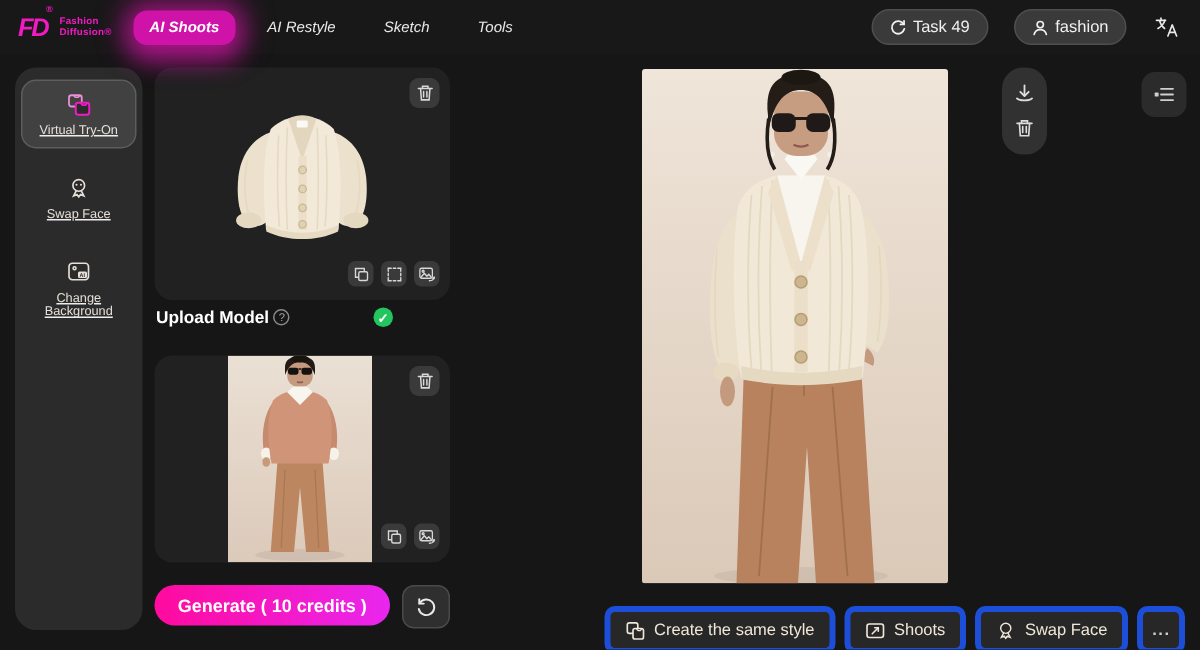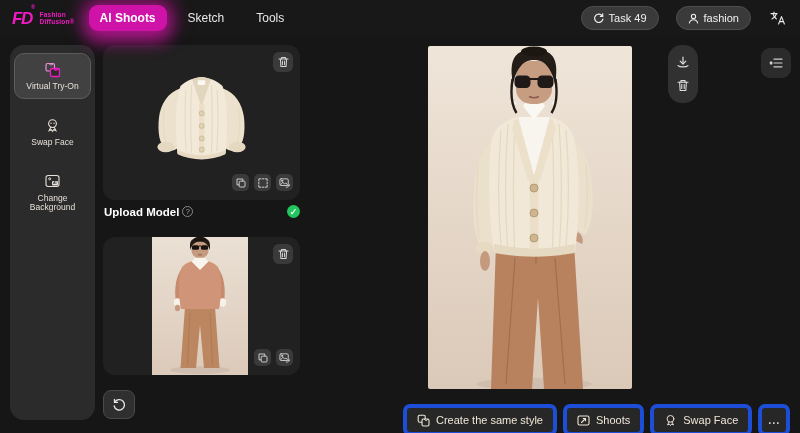--- a/index.html
+++ b/index.html
@@ -11,46 +11,46 @@
   }
   svg{display:block;}
   
   .navbar{position:absolute;top:0;left:0;right:0;height:36px;display:flex;align-items:center;
     padding:0 12px;background:#181818;z-index:10;}
   .logo{display:flex;align-items:center;gap:5px;color:#f21ac4;cursor:default;}
   .logo-glyph{font-size:17px;font-weight:bold;font-style:italic;letter-spacing:-1.5px;line-height:1;}
   .logo-reg{font-size:6px;vertical-align:top;position:relative;top:-6px;left:-1px;}
   .logo-text{font-size:6.5px;line-height:7.5px;font-weight:bold;letter-spacing:.2px;}
   .nav-items{display:flex;align-items:center;gap:10px;margin-left:14px;}
-  .nav-item{font-size:12px;color:#e8e8e8;padding:6px 11px;border-radius:9px;cursor:pointer;white-space:nowrap;}
+  .nav-item{font-size:10px;color:#e8e8e8;padding:6px 11px;border-radius:9px;cursor:pointer;white-space:nowrap;font-style:italic;}
   .nav-item.active{background:#cf12a8;font-weight:bold;color:#fff;
     box-shadow:0 0 18px 7px rgba(240,20,190,.55),0 10px 16px 2px rgba(240,20,190,.35);}
   .nav-right{margin-left:auto;display:flex;align-items:center;gap:17px;}
   .pill-btn{display:flex;align-items:center;gap:5px;height:22px;padding:0 11px;border-radius:12px;
     background:#3a3a3a;border:1px solid #4e4e4e;font-size:11px;color:#f0f0f0;cursor:pointer;white-space:nowrap;}
   .ghost-btn{background:none;border:none;color:#e8e8e8;padding:0 2px;cursor:pointer;display:flex;align-items:center;}
   
   .rail{position:absolute;left:10px;top:45px;width:85px;height:375px;background:#2b2b2b;border-radius:14px;
-    padding-top:4px;box-sizing:border-box;}
+    padding-top:4px;box-sizing:border-box;text-decoration:underline;}
   .rail-item{margin:4px 4px 10px 4px;padding:7px 2px 6px 2px;display:flex;flex-direction:column;align-items:center;gap:4px;
     font-size:8.5px;color:#e6e0d8;text-align:center;border-radius:10px;border:1px solid transparent;cursor:pointer;line-height:1.15;}
   .rail-item.active{background:#414141;border-color:#5d5d5d;}
   .rail-item .ric{height:17px;display:flex;align-items:center;justify-content:center;}
   
   .panel{position:absolute;background:#212121;border-radius:12px;}
   .garment-panel{left:103px;top:45px;width:197px;height:155px;}
   .model-panel{left:103px;top:237px;width:197px;height:138px;overflow:hidden;}
   .thumb-trash{position:absolute;top:7px;right:7px;width:20px;height:20px;border-radius:6px;background:#3a3a3a;
     display:flex;align-items:center;justify-content:center;color:#d8d8d8;cursor:pointer;z-index:3;}
   .thumb-tools{position:absolute;right:7px;bottom:9px;display:flex;gap:5px;z-index:3;}
   .mini-btn{width:17px;height:17px;border-radius:5px;background:#3a3a3a;display:flex;align-items:center;
     justify-content:center;color:#d8d8d8;cursor:pointer;}
   .garment-art{position:absolute;left:46px;top:22px;}
   .model-art{position:absolute;left:49px;top:0;}
-  .model-label-row{position:absolute;left:104px;top:205px;width:196px;display:flex;align-items:center;}
+  .model-label-row{position:absolute;left:104px;top:205px;width:158px;display:flex;align-items:center;}
   .model-label{font-size:11.5px;font-weight:bold;color:#fff;}
   .help-dot{width:11px;height:11px;border-radius:50%;border:1px solid #8a8a8a;color:#a8a8a8;font-size:7.5px;
     display:flex;align-items:center;justify-content:center;margin-left:3px;box-sizing:border-box;}
   .ready-dot{margin-left:auto;width:13px;height:13px;border-radius:50%;background:#22c55e;color:#fff;
     font-size:9px;display:flex;align-items:center;justify-content:center;font-weight:bold;}
   .generate-row{position:absolute;left:103px;top:390px;width:197px;display:flex;gap:8px;}
   .generate-btn{flex:1;height:27px;border:none;border-radius:14px;color:#fff;font-weight:bold;font-size:12px;
     background:linear-gradient(90deg,#ff0b9e,#e926ee);display:flex;align-items:center;justify-content:center;
     cursor:pointer;font-family:"Liberation Sans",sans-serif;}
   .reset-btn{width:30px;height:27px;border-radius:8px;background:#2f2f2f;border:1px solid #4a4a4a;color:#e8e8e8;
@@ -72,20 +72,21 @@
 
 <div class="navbar">
   <div class="logo">
     <span class="logo-glyph"><span>FD</span><span class="logo-reg">®</span></span>
     <span class="logo-text">
       <span>Fashion</span><br><span>Diffusion®</span>
     </span>
   </div>
   <div class="nav-items">
     <span class="nav-item active">AI Shoots</span>
+    <span class="nav-item">AI Restyle</span>
     <span class="nav-item">Sketch</span>
     <span class="nav-item">Tools</span>
   </div>
   <div class="nav-right">
     <div class="pill-btn">
       <span>
         <svg width="11" height="11" viewBox="0 0 11 11" fill="none" stroke="currentColor" stroke-width="1.2" stroke-linecap="round">
           <path d="M9.4 3.1A4.2 4.2 0 1 0 9.9 6.2"></path>
             <path d="M9.7 0.9v2.4H7.3"></path>
         </svg>
@@ -283,20 +284,21 @@
           <path d="M2 8l2.6-3 2 2.4 1.5-1.6L10 8"></path>
             <path d="M8.6 11c2.2 0 3.6-1 3.8-2.8"></path>
             <path d="M11.3 9.3l1.1-1.1 1 1.2"></path>
         </svg>
       </span>
     </div>
   </div>
 </div>
 
 <div class="generate-row">
+  <button class="generate-btn">Generate ( 10 credits )</button>
   <div class="reset-btn">
     <span>
       <svg width="14" height="14" viewBox="0 0 14 14" fill="none" stroke="currentColor" stroke-width="1.3" stroke-linecap="round">
         <path d="M2.8 4.2A5.2 5.2 0 1 1 2.2 8"></path>
           <path d="M2.5 1.4v3h3"></path>
       </svg>
     </span>
   </div>
 </div>
 

